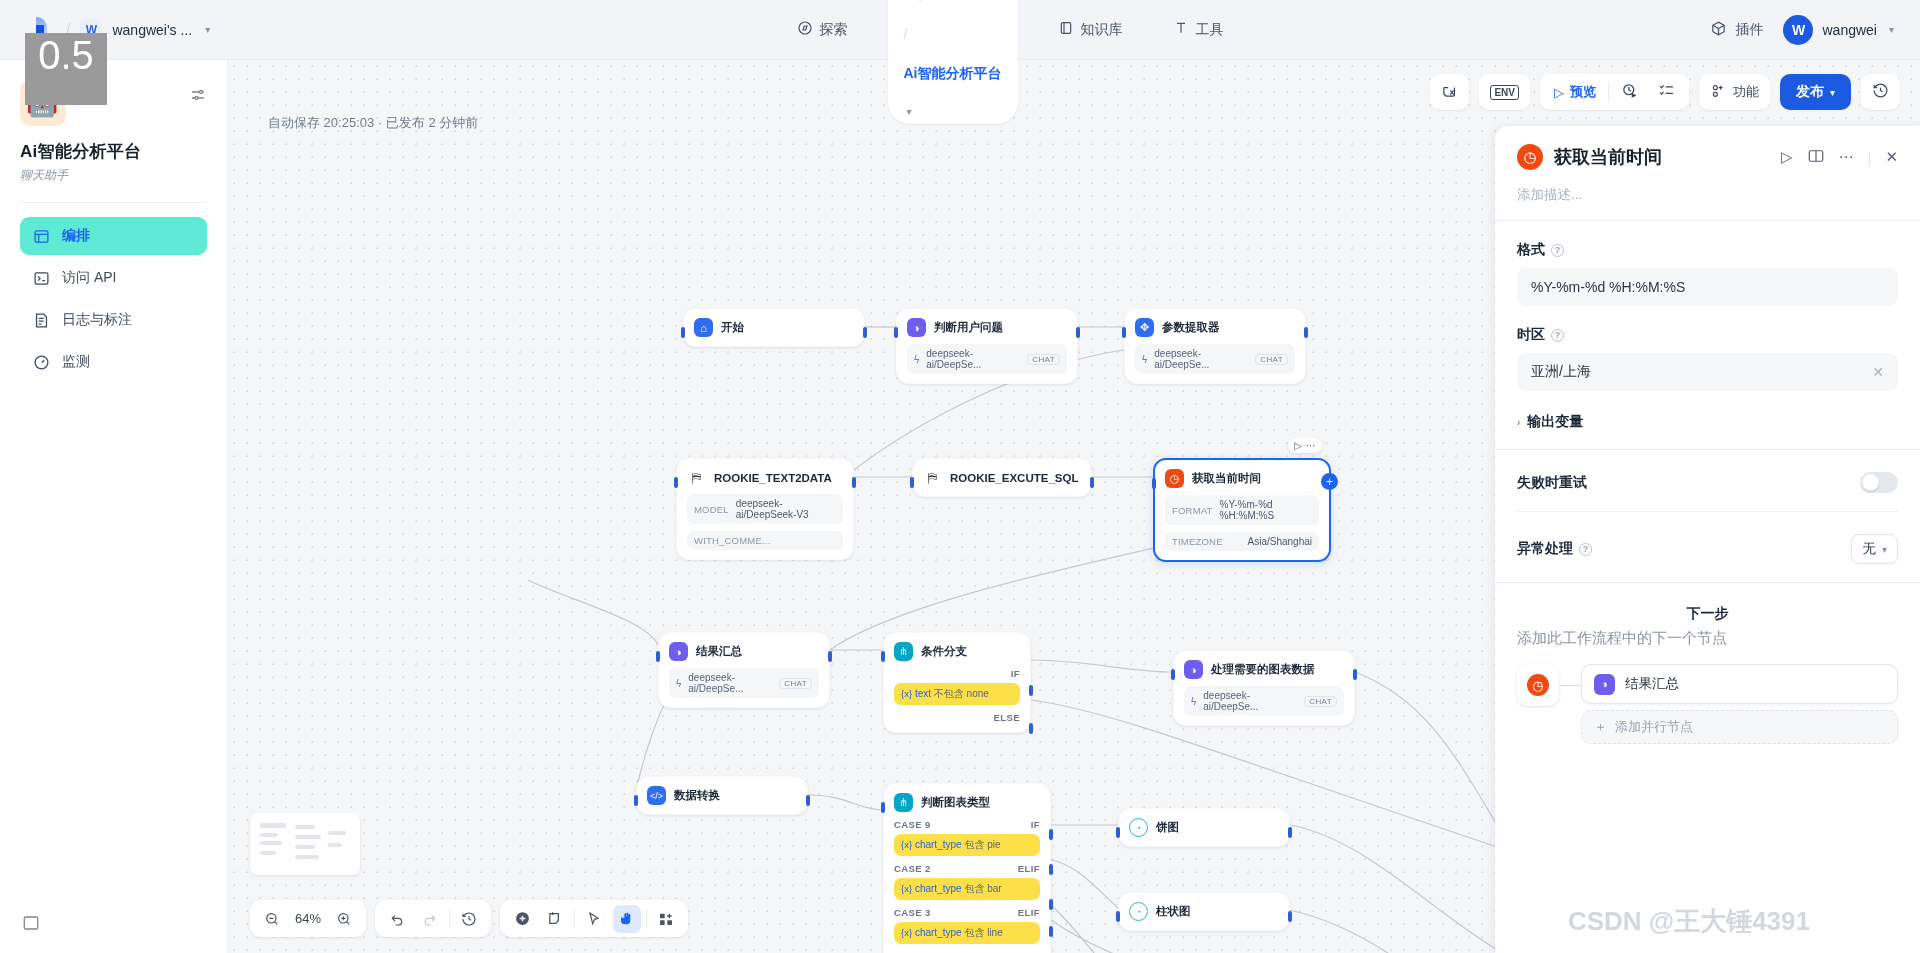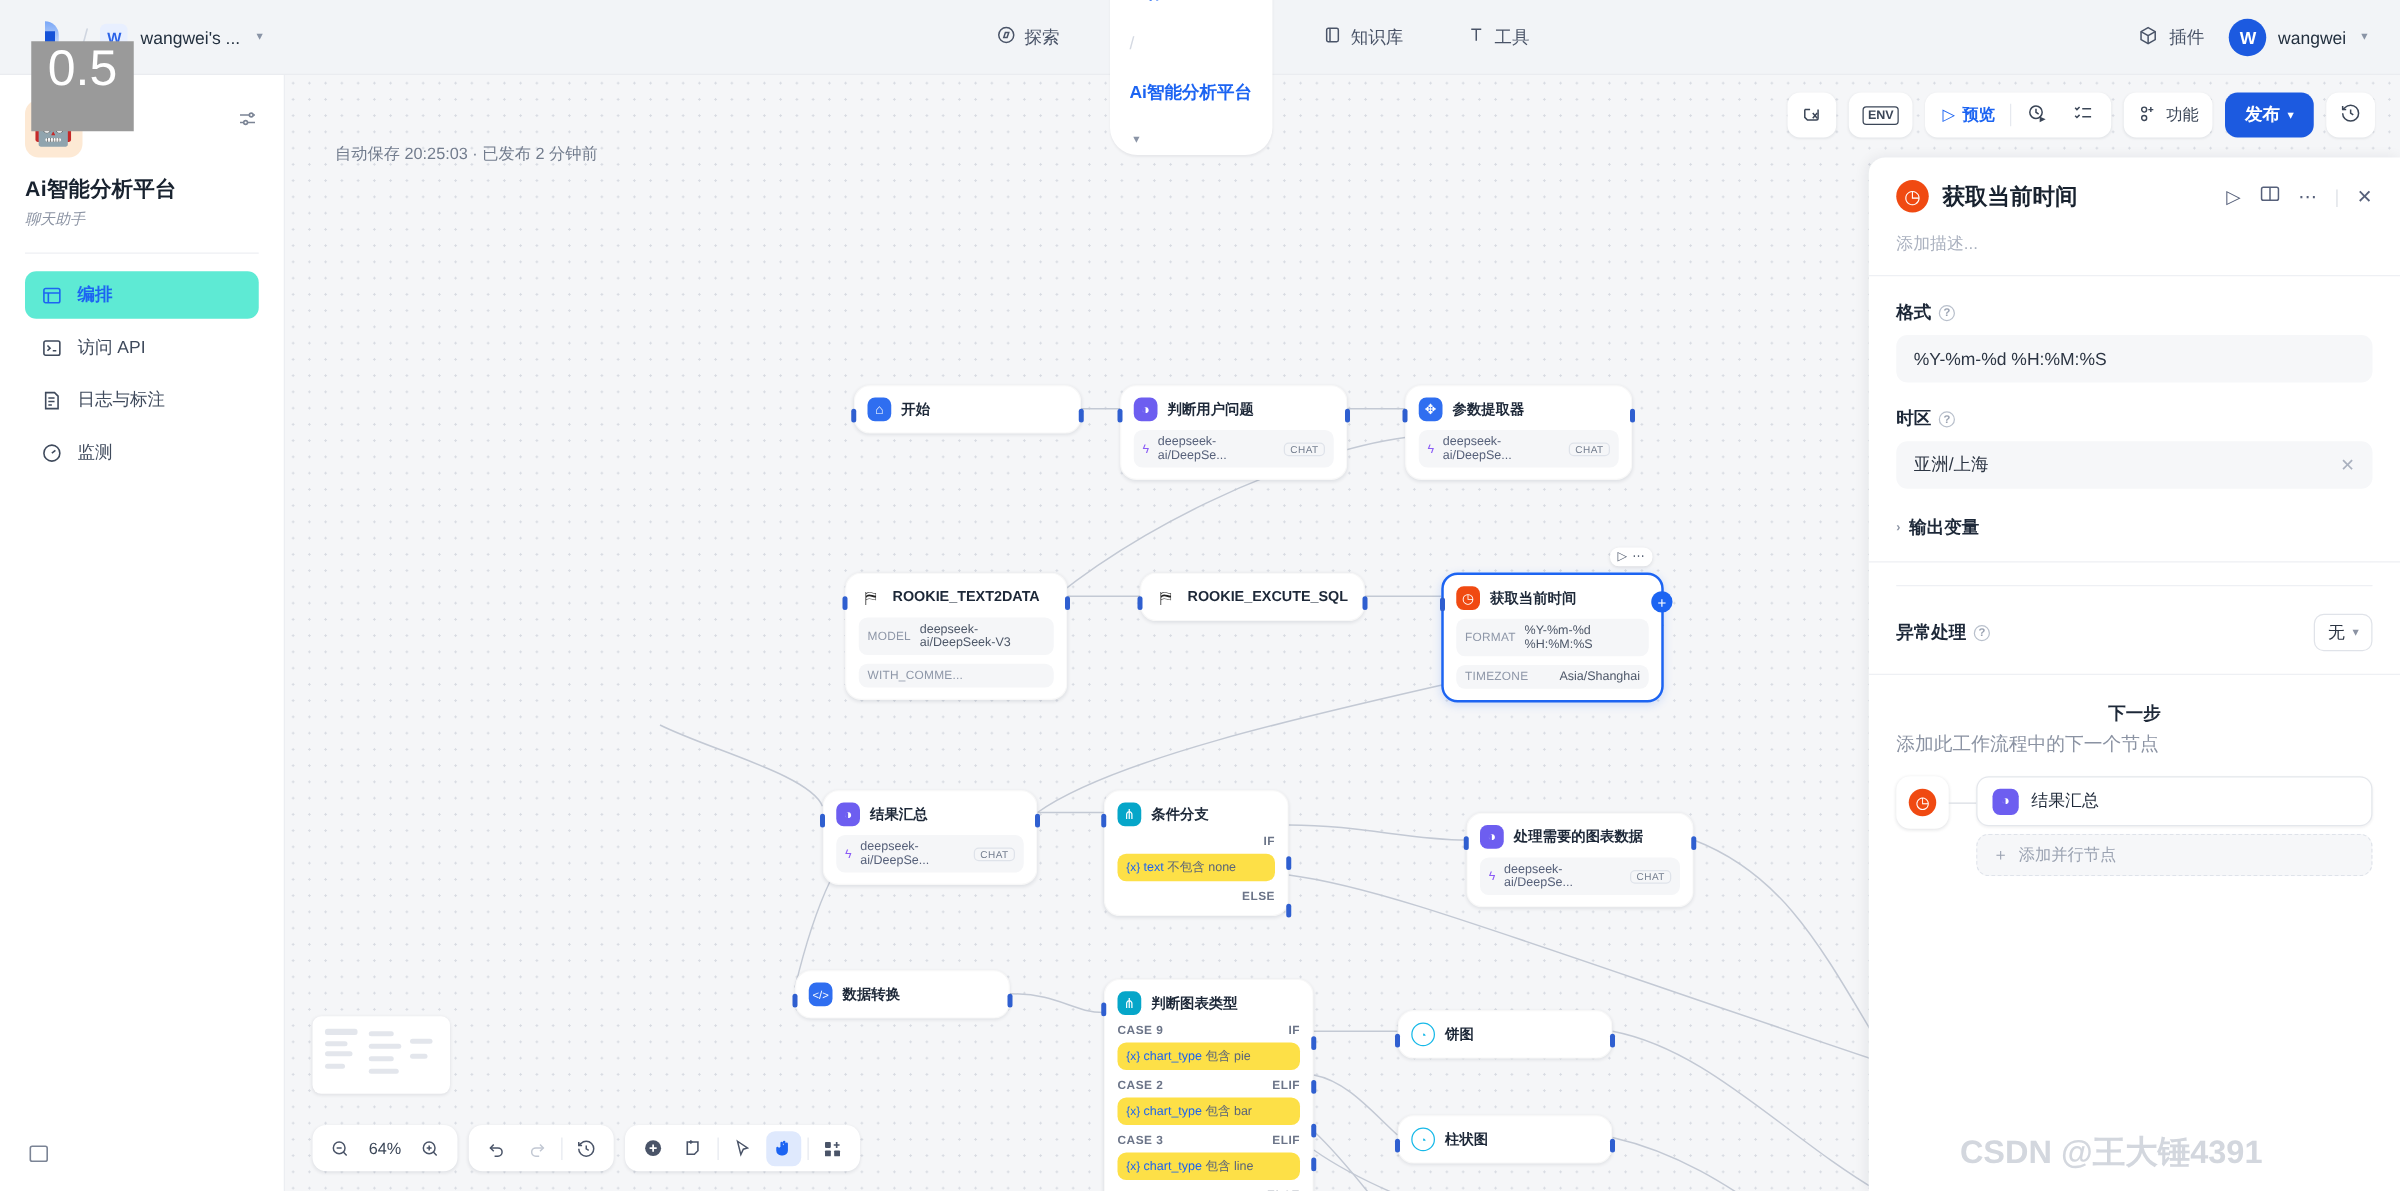--- a/index.html
+++ b/index.html
@@ -758,20 +758,26 @@
     <span>亚洲/上海</span>
     <span class="clr">✕</span>
   </div>
 
   <div class="collapse-row">
     <span class="chev">›</span>
     <span>输出变量</span>
   </div>
   <div class="p-div" style="margin-top:18px;"></div>
 
+  <div class="row-between">
+    <span class="row-label">失败时重试</span>
+    <span class="toggle">
+        <span class="knob"></span>
+      </span>
+  </div>
   <div style="height:1px;background:#eef0f4;margin-top:18px;"></div>
 
   <div class="row-between">
     <span class="row-label">
       <span>异常处理</span>
       <span class="q">?</span>
     </span>
     <span class="select-sm">
       <span>无</span>
       <span style="font-size:10px;color:#8b93a3;">▾</span>

